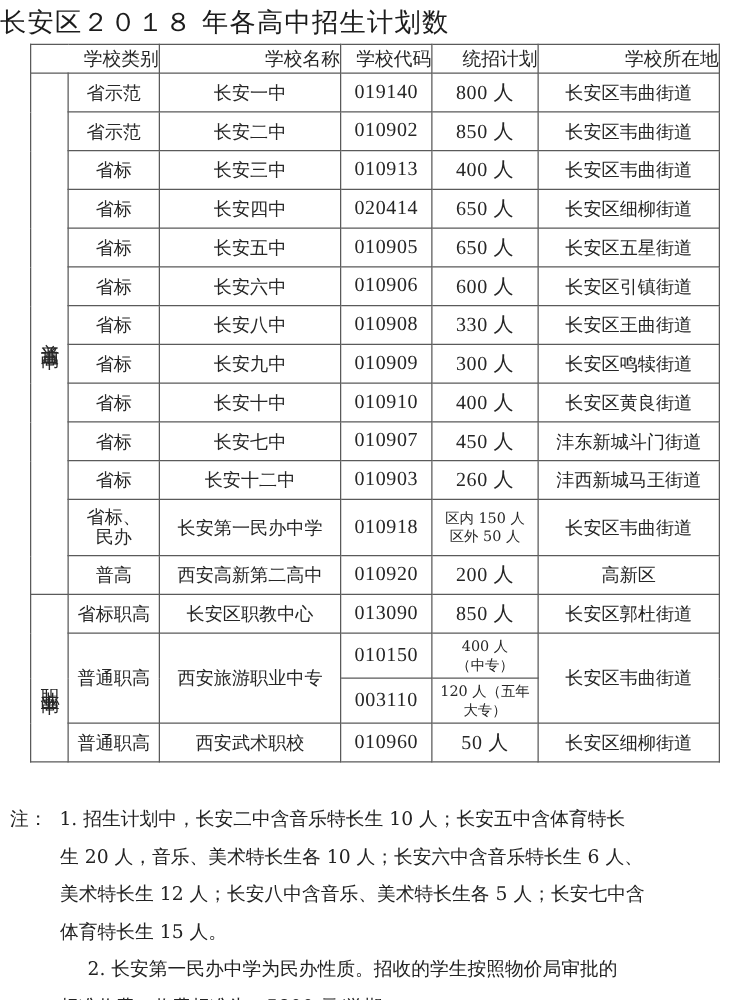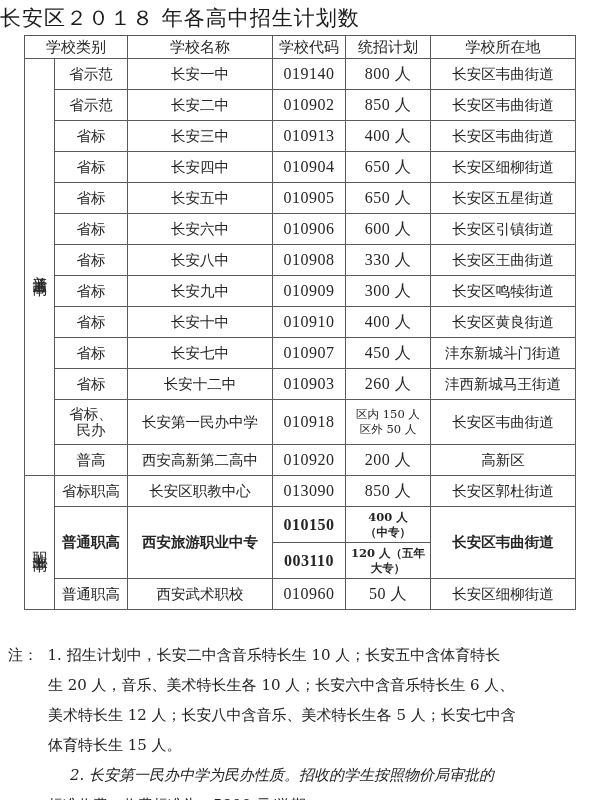--- a/index.html
+++ b/index.html
@@ -14,35 +14,35 @@
   }
   table.plan {
     position: absolute; left: 24px; top: 35px;
     border-collapse: collapse; table-layout: fixed;
     font-size: 14.5px;
   }
   table.plan td, table.plan th {
     border: 1.2px solid #5a5a5a; text-align: center; vertical-align: middle;
     padding: 0; font-weight: normal; color: #262626;
   }
-  table.plan th { height: 22px; font-size: 15px; }
+  table.plan th { height: 22px; font-size: 15px; text-align: right; }
   table.plan tr.r td { height: 30px; }
   table.plan tr.tall td { height: 44px; }
-  table.plan tr.half td { height: 35px; font-weight: bold; }
+  table.plan tr.half td { height: 35px; }
   .vert { writing-mode: vertical-rl; text-orientation: upright; letter-spacing: 2px; font-size: 15px; display: inline-block; }
   .small { font-size: 11.5px; line-height: 15px; }
   .nums { font-family: "Liberation Serif", "DejaVu Serif", serif; font-size: 16px; letter-spacing: 0.5px; }
   .two { line-height: 16px; }
   .notes {
     position: absolute; left: 8px; top: 640px; width: 585px;
     font-size: 15px; line-height: 30px; color: #222;
   }
   .notes .line { white-space: nowrap; }
   .notes .indent1 { padding-left: 40px; }
-  .notes .indent2 { padding-left: 62px; font-style: italic; }
+  .notes .indent2 { padding-left: 62px; }
 </style>
 </head>
 <body>
 
 <div class="title">长安区２０１８ 年各高中招生计划数</div>
 
 <table class="plan">
   <colgroup>
     <col style="width:30px">
       <col style="width:73px">
@@ -78,21 +78,21 @@
   <tr class="r">
     <td>省标</td>
     <td>长安三中</td>
     <td class="nums">010913</td>
     <td class="nums">400 人</td>
     <td>长安区韦曲街道</td>
   </tr>
   <tr class="r">
     <td>省标</td>
     <td>长安四中</td>
-    <td class="nums">010904</td>
+    <td class="nums">020414</td>
     <td class="nums">650 人</td>
     <td>长安区细柳街道</td>
   </tr>
   <tr class="r">
     <td>省标</td>
     <td>长安五中</td>
     <td class="nums">010905</td>
     <td class="nums">650 人</td>
     <td>长安区五星街道</td>
   </tr>

